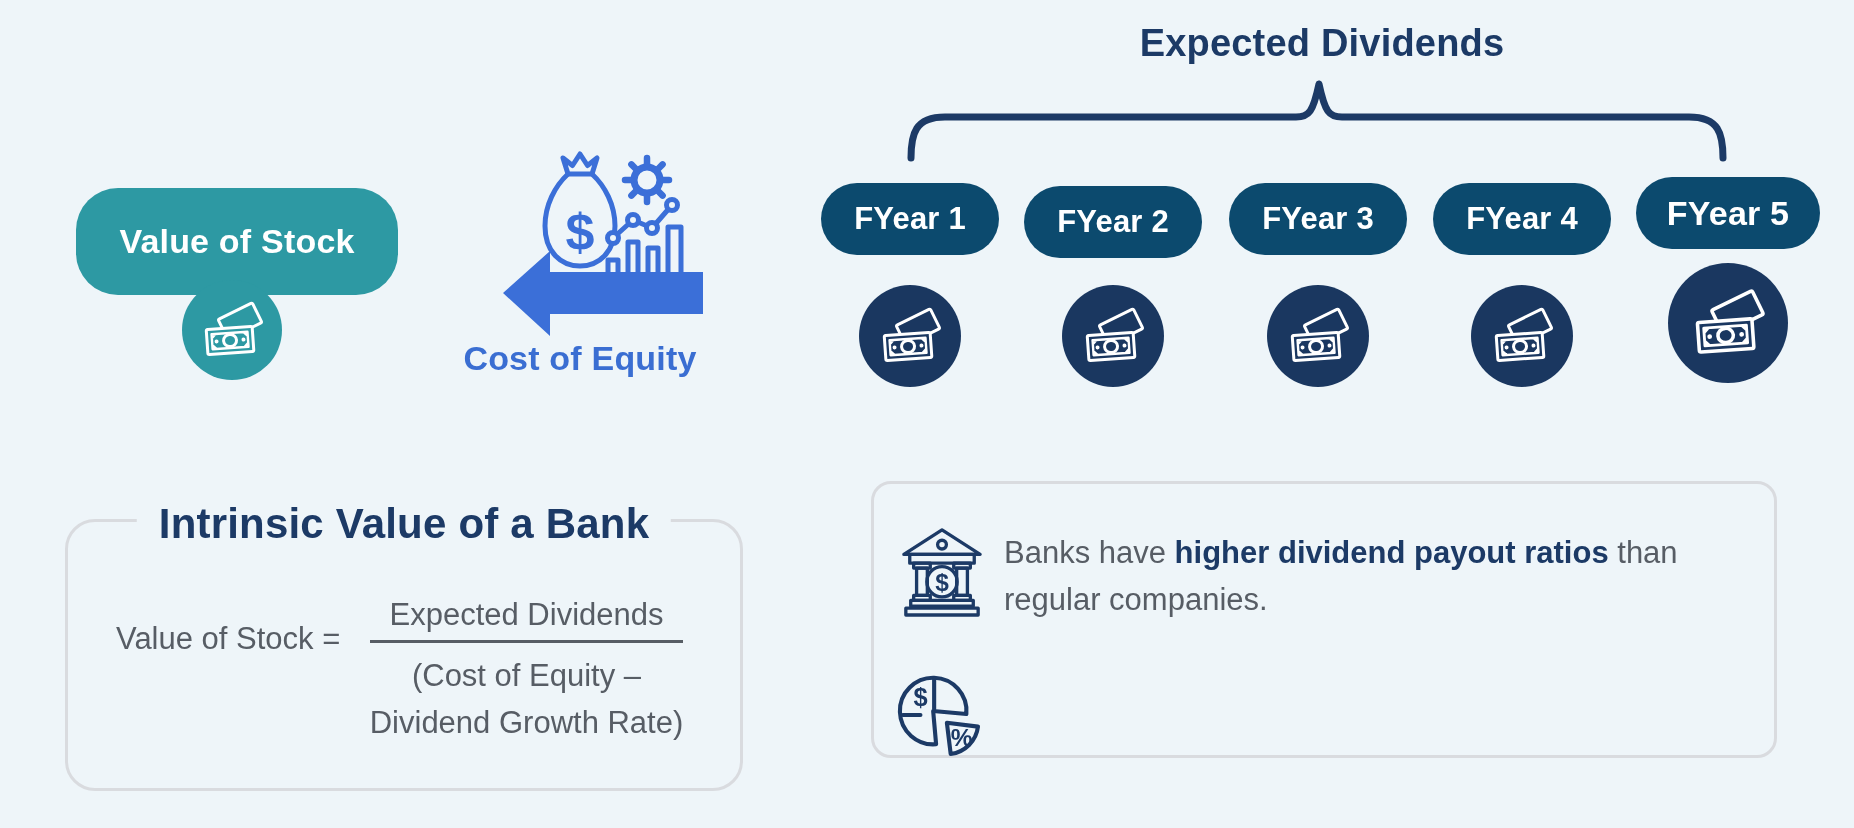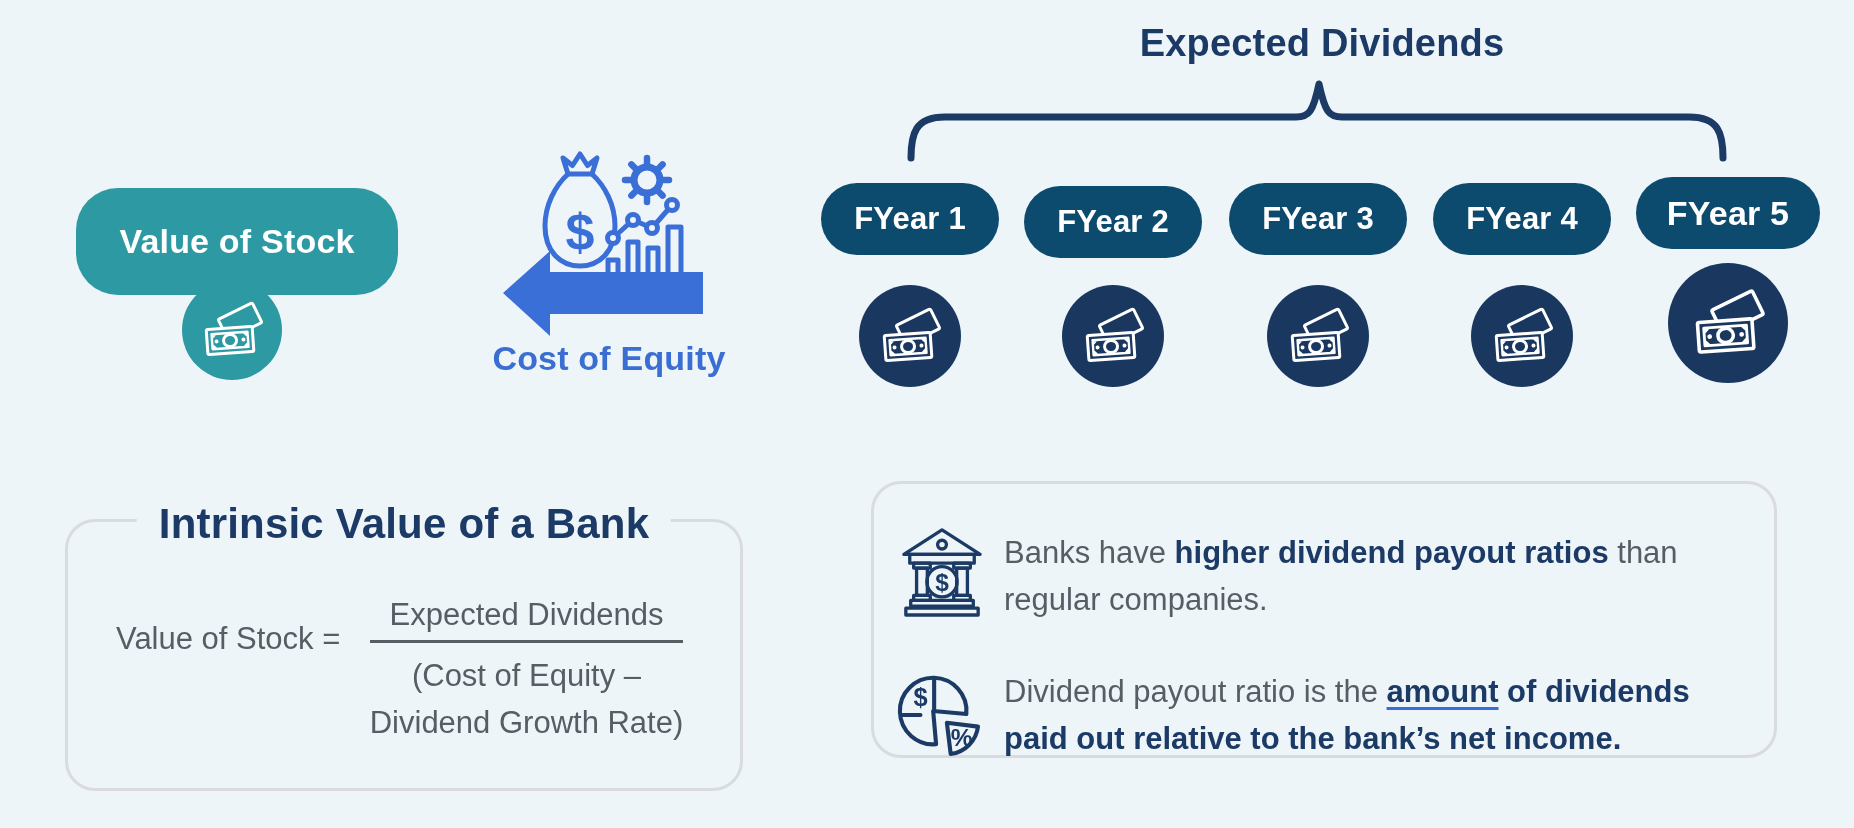--- a/index.html
+++ b/index.html
@@ -18,21 +18,21 @@
   }
   .money-circle{border-radius:50%;display:flex;align-items:center;justify-content:center;}
   .money-circle.teal{left:182px;top:280px;width:100px;height:100px;background:#2d99a3;--icon-bg:#2d99a3;}
   .money-circle.navy{width:102px;height:102px;background:#1a3760;--icon-bg:#1a3760;}
   .money-circle.navy.big{width:120px;height:120px;background:#1a3760;}
 
   
   .bag-cluster{left:535px;top:150px;width:170px;height:125px;}
   .left-arrow{left:500px;top:248px;width:205px;height:92px;}
   .cost-label{
-    left:459px;top:339px;width:300px;text-align:center;
+    left:430px;top:339px;width:300px;text-align:center;
     color:#3a6ed2;font-size:34px;font-weight:bold;letter-spacing:.2px;
   }
 
   
   .exp-title{
     left:1022px;top:22px;width:600px;text-align:center;
     color:#1c3a66;font-size:38px;font-weight:bold;letter-spacing:.2px;
   }
   .brace{left:900px;top:60px;width:840px;height:110px;}
   .fyear-pill{
@@ -70,21 +70,21 @@
   .fraction .num{color:#575d65;font-size:31px;line-height:38px;white-space:nowrap;}
   .fraction .bar{width:313px;border-top:3px solid #575d65;margin-top:6px;}
   .fraction .den{
     margin-top:9px;color:#575d65;font-size:31px;line-height:47px;
     text-align:center;white-space:nowrap;
   }
 
   
   .info-box{
     left:871px;top:481px;width:906px;height:277px;
-    border:3px solid #d9dbdf;border-radius:30px;box-sizing:border-box;
+    border:3px solid #d9dbdf;border-radius:20px;box-sizing:border-box;
   }
   .info-icon{position:absolute;}
   .info-icon.bank{left:25px;top:40px;width:86px;height:90px;}
   .info-icon.pie{left:20px;top:182px;width:94px;height:94px;}
   .info-text{
     position:absolute;left:130px;width:745px;
     color:#575d65;font-size:31px;line-height:47px;
   }
   .info-text.t1{top:45px;}
   .info-text.t2{top:184px;}
@@ -258,18 +258,15 @@
         </svg>
     </div>
     <div class="info-text t1">
       <span>Banks have </span><b>higher dividend payout ratios</b><span> than regular companies.</span>
     </div>
     <div class="info-icon pie">
       <svg width="94" height="94" viewBox="0 0 96 96">
           <use href="#sym-pie"></use>
         </svg>
     </div>
-    <div class="info-text t2">
-      <span>Dividend payout ratio is the </span><b class="u">amount</b><b> of dividends paid out relative to the bank’s net income.</b>
-    </div>
   </div>
 
 </div>
 
 </body></html>

